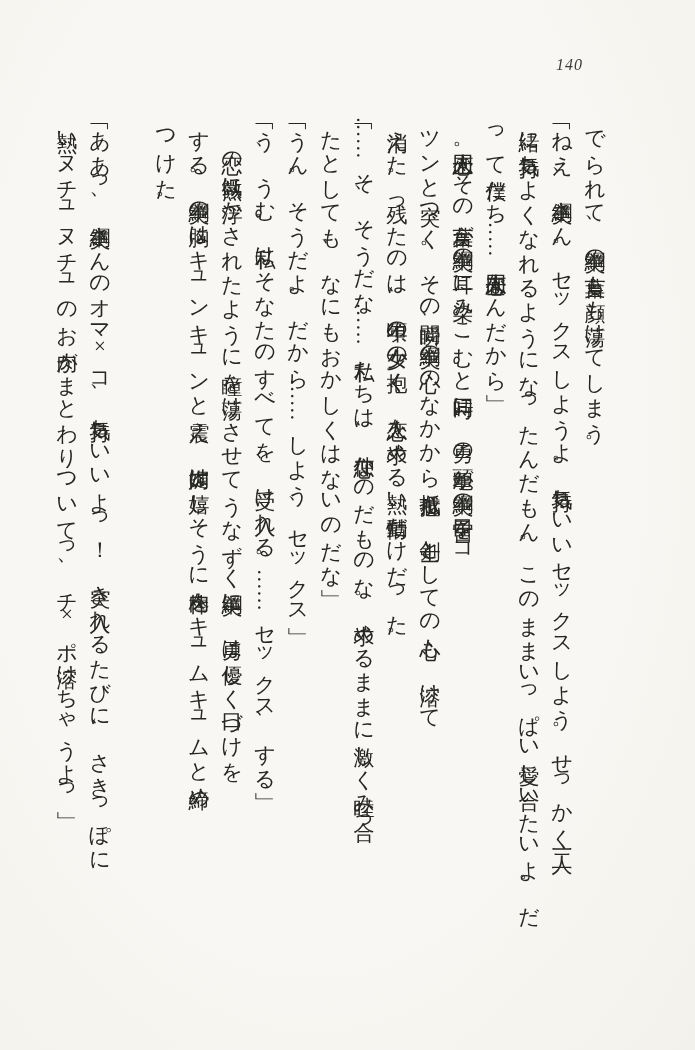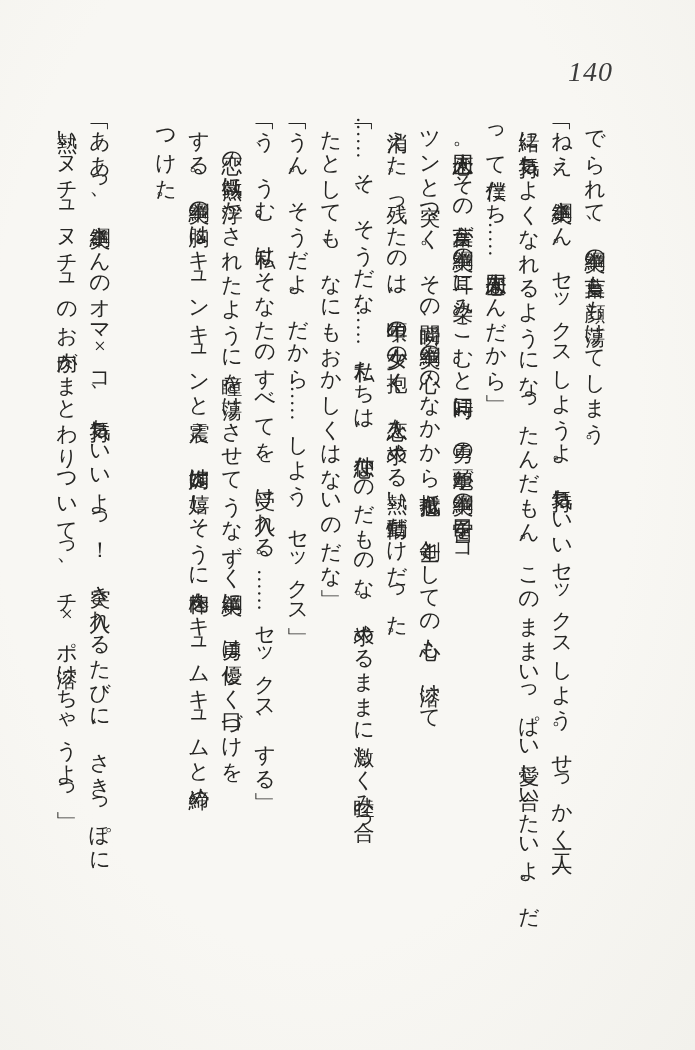--- a/index.html
+++ b/index.html
@@ -11,23 +11,23 @@
     position: relative;
     width: 695px;
     height: 1050px;
     background: radial-gradient(ellipse at 45% 40%, #f8f7f3 60%, #f2f1ec 100%);
     overflow: hidden;
     font-family: "Liberation Serif", "DejaVu Serif", serif;
   }
   .page-number {
     position: absolute;
     top: 56px;
-    left: 568px;
+    left: 556px;
     font-style: italic;
-    font-size: 28px;
+    font-size: 16px;
     letter-spacing: 1px;
     color: #3c3c3c;
   }
   .text-block {
     position: absolute;
     top: 116px;
     right: 84px;
     height: 818px;
     writing-mode: vertical-rl;
     text-orientation: mixed;

